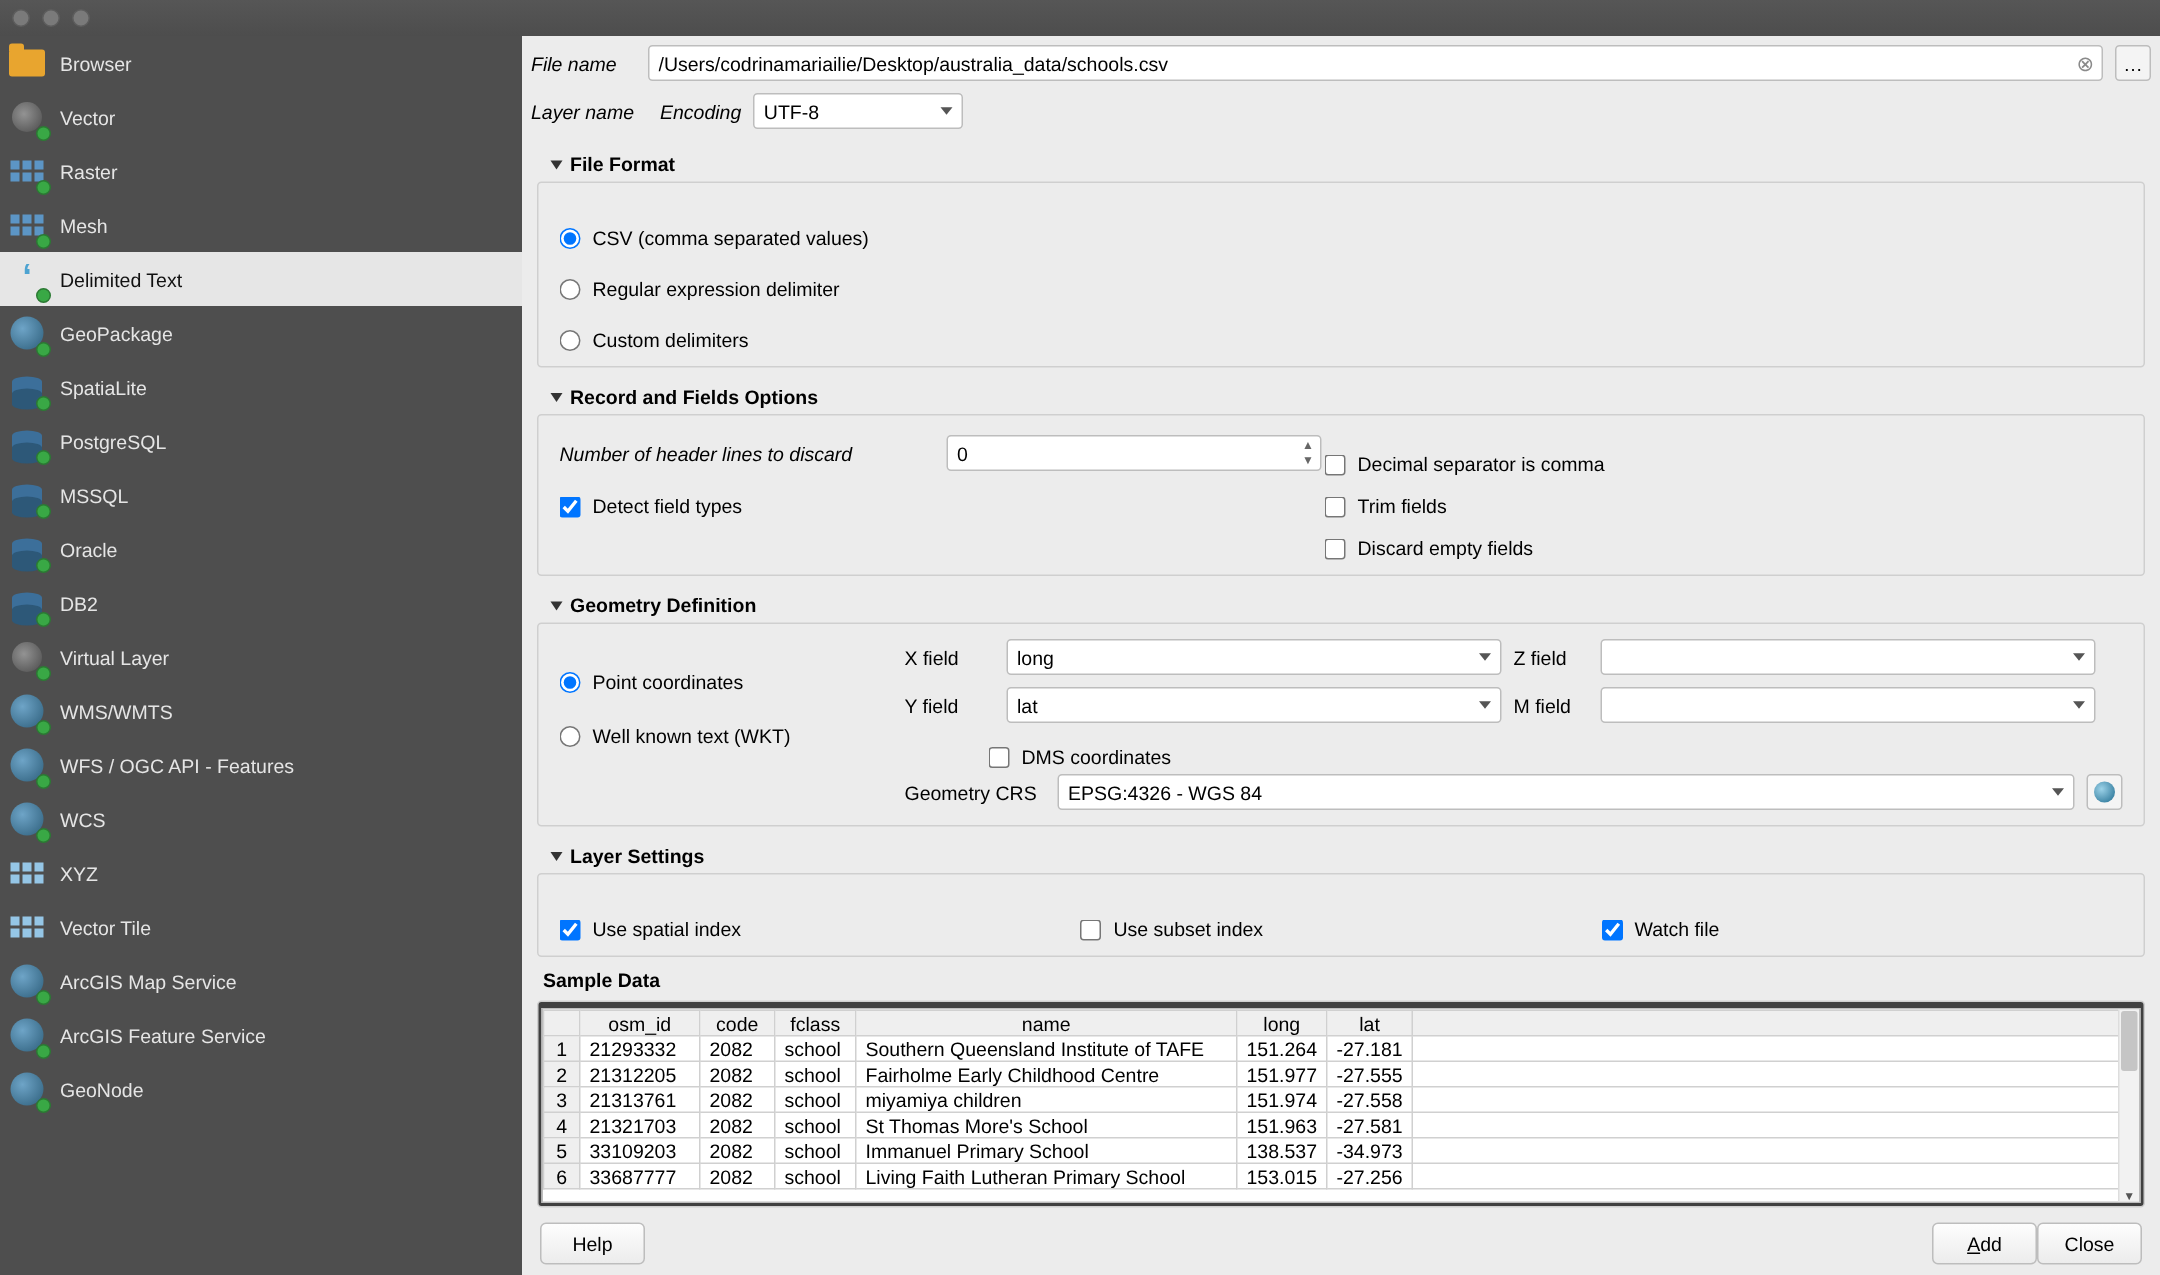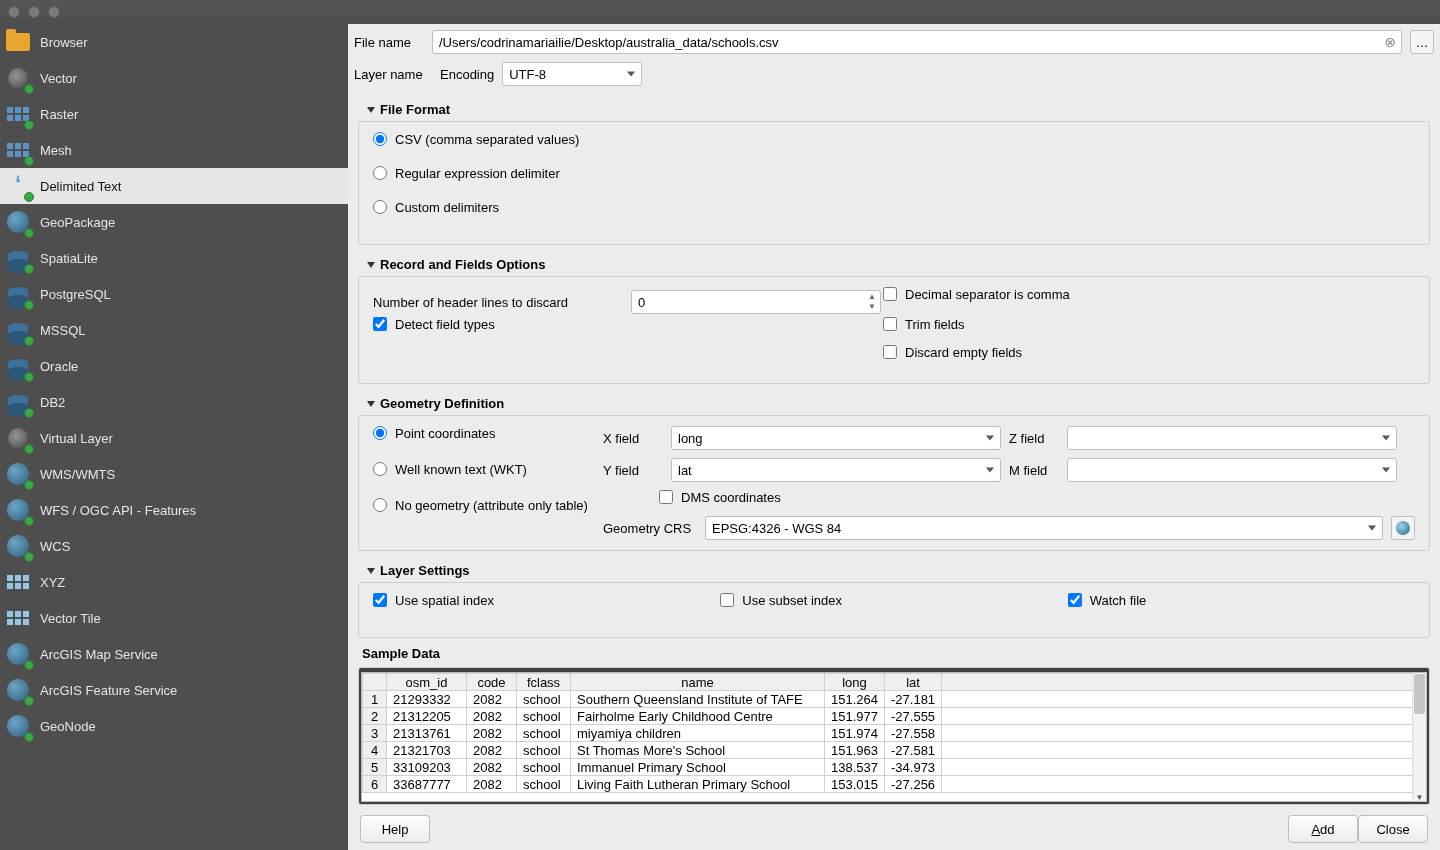--- a/index.html
+++ b/index.html
@@ -27,35 +27,35 @@
 .grid-glyph span, .tile-glyph span { background: #5c95c5; }
 .tile-glyph span { background: #95c6e6; }
 .globe-glyph { width: 22px; height: 22px; border-radius: 50%; background: radial-gradient(circle at 8px 8px, #6ea4c7, #2d5e7a); }
 .db-glyph { width: 20px; height: 14px; border-radius: 50% / 25%; background: #3c6f9a; position: relative; }
 .db-glyph::before { content: ""; position: absolute; bottom: -8px; width: 20px; height: 14px; border-radius: 50% / 25%; background: #2d5878; left: 0; }
 .sb-label { font-size: 13px; }
 
 
 .panel { flex: 1; background: #ececec; display: flex; flex-direction: column; padding: 6px 6px 6px 6px; overflow: hidden; }
 .row { display: flex; align-items: center; gap: 8px; }
-.row label { font-size: 13px; }
+.row label { font-size: 13px; font-style: italic; }
 .input-wrap { position: relative; flex: 1; }
 input[type=text], .combo, .spinner-input { width: 100%; height: 24px; border: 1px solid #bdbdbd; border-radius: 3px; background: #fff; padding: 0 6px; font-size: 13px; }
 .clear-x { position: absolute; right: 6px; top: 50%; transform: translateY(-50%); color: #8a8a8a; font-size: 14px; cursor: pointer; }
 .btn-ellipsis { width: 24px; height: 24px; border: 1px solid #bdbdbd; background: #f4f4f4; border-radius: 3px; display: flex; align-items: center; justify-content: center; cursor: pointer; }
 .top-rows { display: flex; flex-direction: column; gap: 8px; margin-bottom: 4px;}
 
 
 .section { margin-top: 8px; }
 .sec-header { display: flex; align-items: center; gap: 6px; font-weight: bold; font-size: 13px; padding: 4px 12px 4px 14px; cursor: pointer; }
 .tri { width: 0; height: 0; border-left: 6px solid #333; border-top: 4px solid transparent; border-bottom: 4px solid transparent; transform: rotate(90deg); }
 .sec-body { border: 1px solid #cfcfcf; background: #ececec; border-radius: 3px; padding: 10px 14px; margin: 0 4px; }
 
 
-.radio-row, .check-row { display: flex; align-items: flex-start; height: 34px; }
+.radio-row, .check-row { display: flex; align-items: flex-end; height: 34px; }
 input[type=radio], input[type=checkbox] { width: 14px; height: 14px; margin-right: 8px; }
 
 .two-col { display: grid; grid-template-columns: 510px 1fr; }
 .four { display: grid; grid-template-columns: 60px 330px 50px 330px; gap: 8px; align-items: center; margin-bottom: 8px; }
 .combo { position: relative; display: flex; align-items: center; padding-right: 20px; }
 .combo .caret { position: absolute; right: 6px; top: 50%; transform: translateY(-50%); width: 0; height: 0; border-left: 4px solid transparent; border-right: 4px solid transparent; border-top: 5px solid #555; }
 .spinner-wrap { position: relative; width: 250px; }
 .spinner-btns { position: absolute; right: 2px; top: 2px; width: 14px; height: 20px; display: flex; flex-direction: column; }
 .spinner-btns span { flex: 1; font-size: 8px; text-align: center; color: #666; cursor: pointer; }
 
@@ -352,24 +352,20 @@
       </div>
       <div class="sec-body" style="display:grid; grid-template-columns: 230px 1fr;">
         <div>
           <div class="radio-row" style="height:36px">
               <input type="radio" name="geom" checked="" style="">
               <span>Point coordinates</span>
             </div>
           <div class="radio-row" style="height:36px">
               <input type="radio" name="geom" style="">
               <span>Well known text (WKT)</span>
-            </div>
-          <div class="radio-row" style="height:36px">
-              <input type="radio" name="geom" style="">
-              <span>No geometry (attribute only table)</span>
             </div>
         </div>
         <div>
           <div class="four">
             <label>X field</label>
             <div class="combo">
                 <span>long</span>
                 <span class="caret"></span>
               </div>
             <label>Z field</label>

